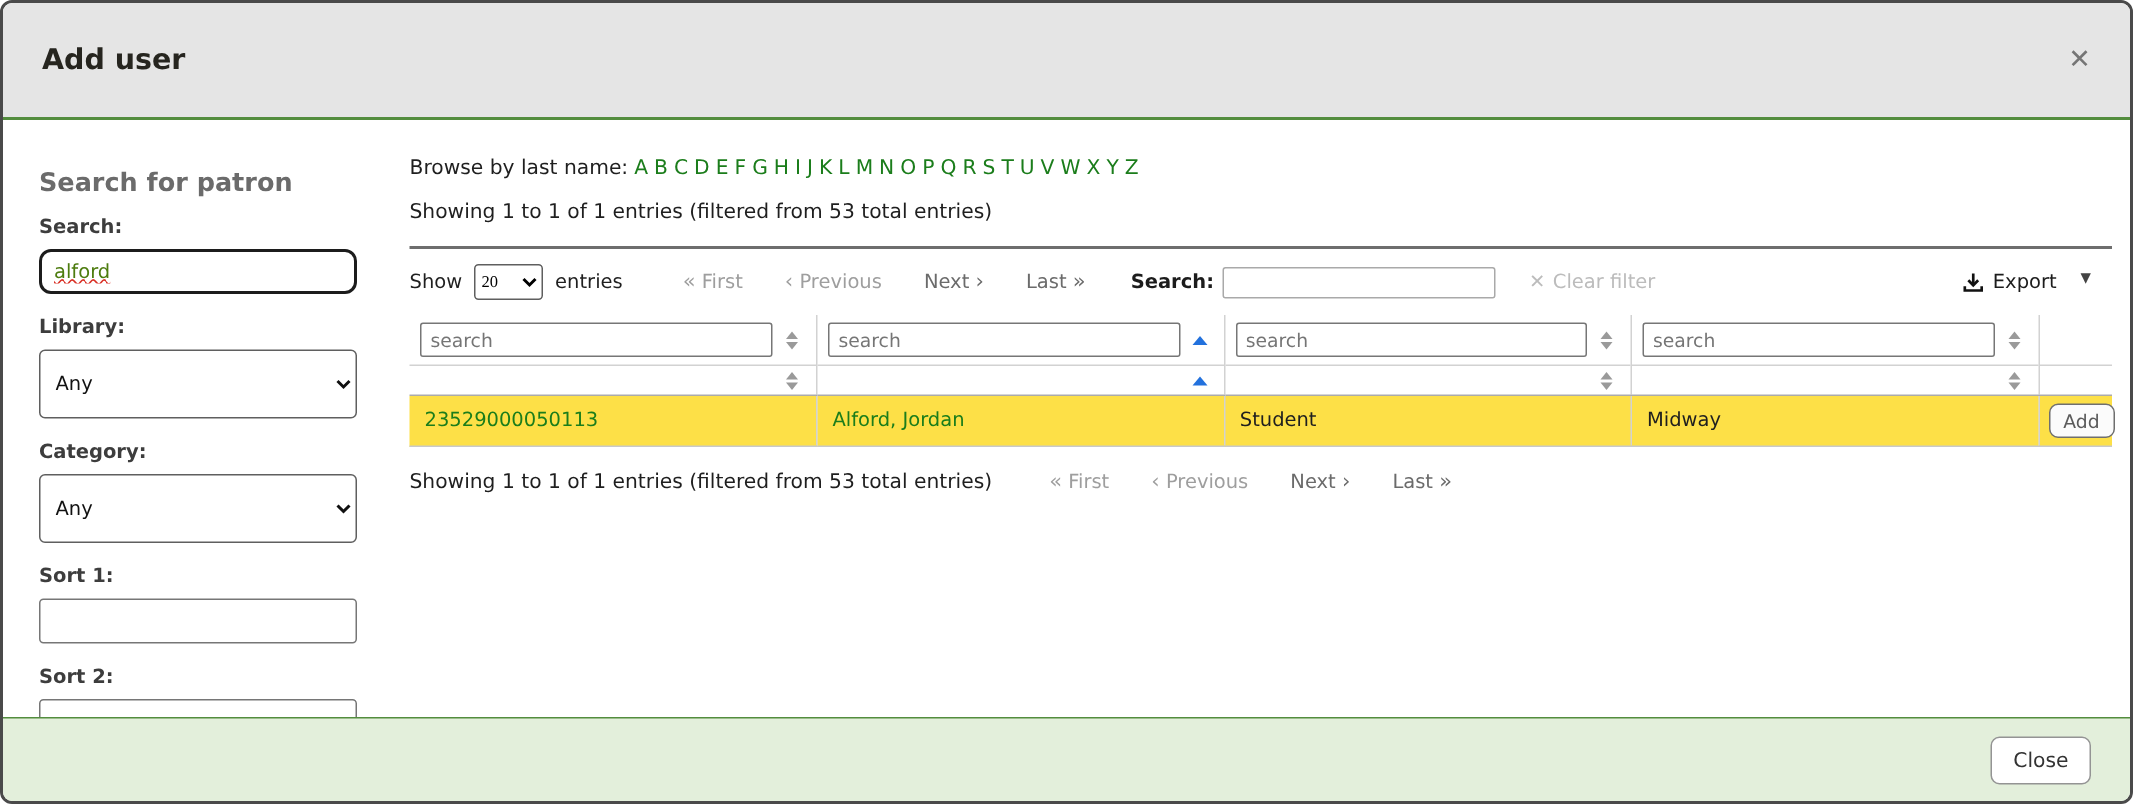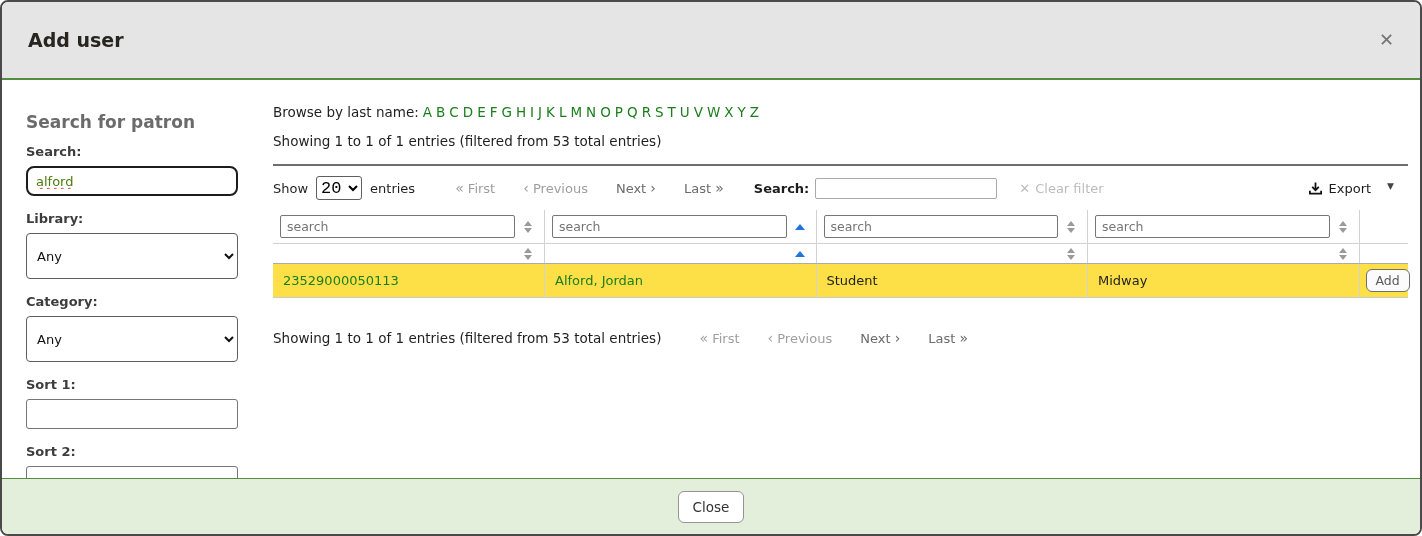--- a/index.html
+++ b/index.html
@@ -36,23 +36,23 @@
 
   
   .main { flex:1; min-width:0; }
   .browse-line { font-size:13.5px; margin-top:6px; }
   .letter-link { color:#1b7d1b; text-decoration:none; margin-left:4px; cursor:pointer; }
   .info-line { font-size:13.5px; margin:13px 0 15px; }
 
   .dt-wrapper { border-top:2px solid #6e6e6e; }
   .dt-toolbar { display:flex; align-items:center; height:44px; font-size:13px; color:#1f1f1f; }
   .page-size-select { width:46px; height:24px; margin:0 8px; border:1px solid #5f5f5f; border-radius:3px;
-                      background:#fff; font-family:Liberation Mono, monospace; font-size:17px; }
+                      background:#fff; font-family:Liberation Serif, serif; font-size:11px; }
   .pager { display:flex; align-items:center; }
-  .pager-link { margin:17px 14px; cursor:pointer; white-space:nowrap;text-align:right; }
+  .pager-link { margin:0 14px; cursor:pointer; white-space:nowrap;text-align:right; }
   .pager-muted { color:#9e9e9e; }
   .pager-dark { color:#6b6b6b; }
   .pager-link .chev { font-size:14px; }
   .dt-search-label { font-weight:bold; margin-left:16px; color:#1c1c1c; }
   .dt-search-input { width:182px; height:21px; border:1px solid #a9a9a9; border-radius:2px;
                      margin-left:6px; padding:0 5px; font-family:inherit; font-size:12.5px; }
   .clear-filter { color:#bcbcbc; margin-left:22px; cursor:pointer; display:flex; align-items:center; gap:5px; }
   .export-control { margin-left:auto; display:flex; align-items:flex-start; gap:6px; color:#1c1c1c; cursor:pointer; padding-right:14px; }
   .export-caret { font-size:9px; color:#444; margin-left:10px; }
 
@@ -79,21 +79,21 @@
   .data-row td:first-child { border-left:none; }
   .cell-link { color:#1b7d1b; text-decoration:none; cursor:pointer; }
   .add-btn { padding:3px 9px; border:1px solid #6f6f6f; border-radius:6px; background:#fbfbfb;
              color:#5c5c5c; font-size:12.5px; font-family:inherit; cursor:pointer; }
 
   .dt-footer { display:flex; align-items:center; margin-top:15px; font-size:13.5px; }
   .dt-footer .pager { margin-left:24px; font-size:13px; }
 
   
   .modal-footer { height:56px; flex:none; background:#e3efdb; border-top:1px solid #538d3e;
-                  display:flex; align-items:center; justify-content:center; padding:0 26px; }
+                  display:flex; align-items:center; justify-content:flex-end; padding:0 26px; }
   .close-btn { background:#fff; border:1px solid #949494; border-radius:6px; padding:7px 14px;
                color:#333; font-size:13.5px; font-family:inherit; cursor:pointer; }
 </style>
 </head>
 <body>
 
 <div class="modal">
 
   <div class="modal-header">
     <span class="modal-title">Add user</span>

